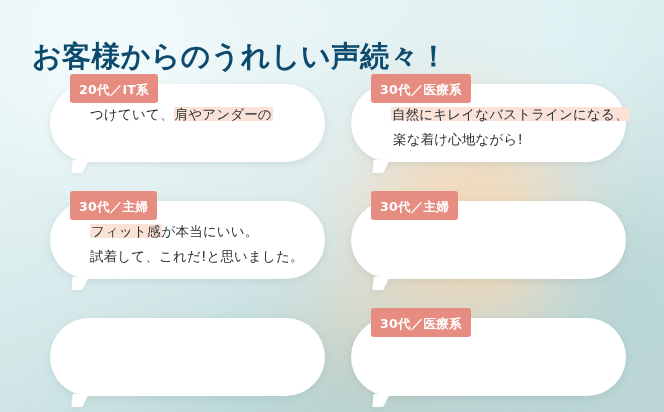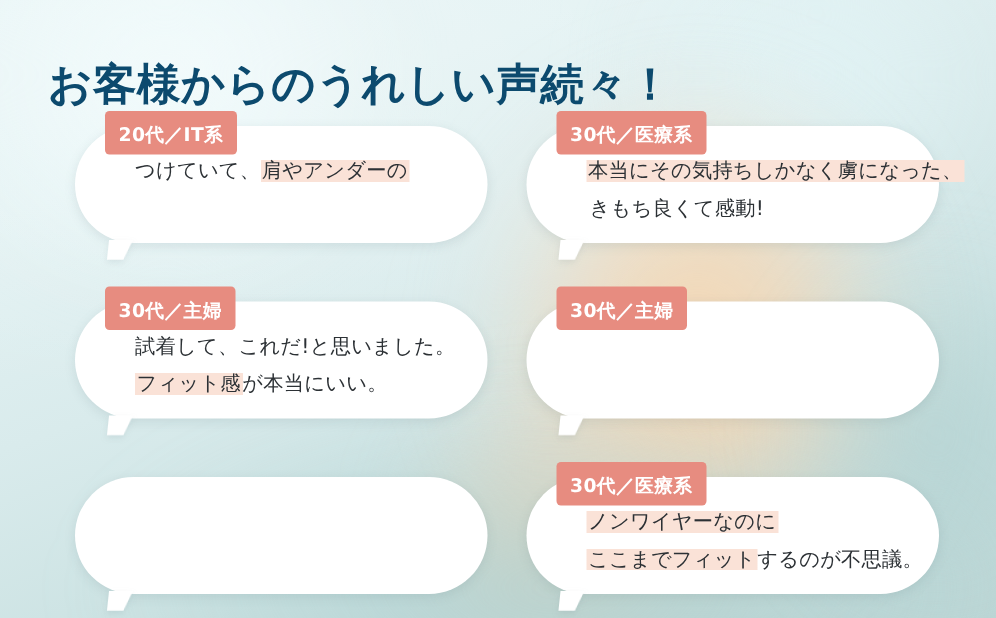--- a/index.html
+++ b/index.html
@@ -227,46 +227,42 @@
       <span class="badge">20代／IT系</span>
       <div class="lines">
         <span class="line"><span>つけていて、</span><span class="hl">肩やアンダーの</span></span>
       </div>
     </div>
 
     <div class="card">
       <div class="bubble"></div>
       <span class="badge">30代／医療系</span>
       <div class="lines">
-        <span class="line"><span></span><span class="hl">本当にその気持ちしかなく虜になった、</span></span>
-        <span class="line"><span class="hl" style="background: none;"></span><span>きもち良くて感動!</span></span>
+        <span class="line"><span></span><span class="hl">自然にキレイなバストラインになる、</span></span>
+        <span class="line"><span class="hl" style="background: none;"></span><span>楽な着け心地ながら!</span></span>
       </div>
     </div>
 
     <div class="card">
       <div class="bubble"></div>
       <span class="badge">30代／主婦</span>
       <div class="lines">
+        <span class="line"><span class="hl">フィット感</span><span>が本当にいい。</span></span>
         <span class="line"><span>試着して、これだ!と思いました。</span><span class="hl" style="background: none;"></span></span>
-        <span class="line"><span class="hl">フィット感</span><span>が本当にいい。</span></span>
       </div>
     </div>
 
     <div class="card">
       <div class="bubble"></div>
       <span class="badge">30代／主婦</span>
     </div>
 
     <div class="card">
       <div class="bubble"></div>
     </div>
 
     <div class="card">
       <div class="bubble"></div>
       <span class="badge">30代／医療系</span>
-      <div class="lines">
-        <span class="line"><span></span><span class="hl">ノンワイヤーなのに</span></span>
-        <span class="line"><span class="hl">ここまでフィット</span><span>するのが不思議。</span></span>
-      </div>
     </div>
 
   </div>
 </div>
 
 </body></html>

